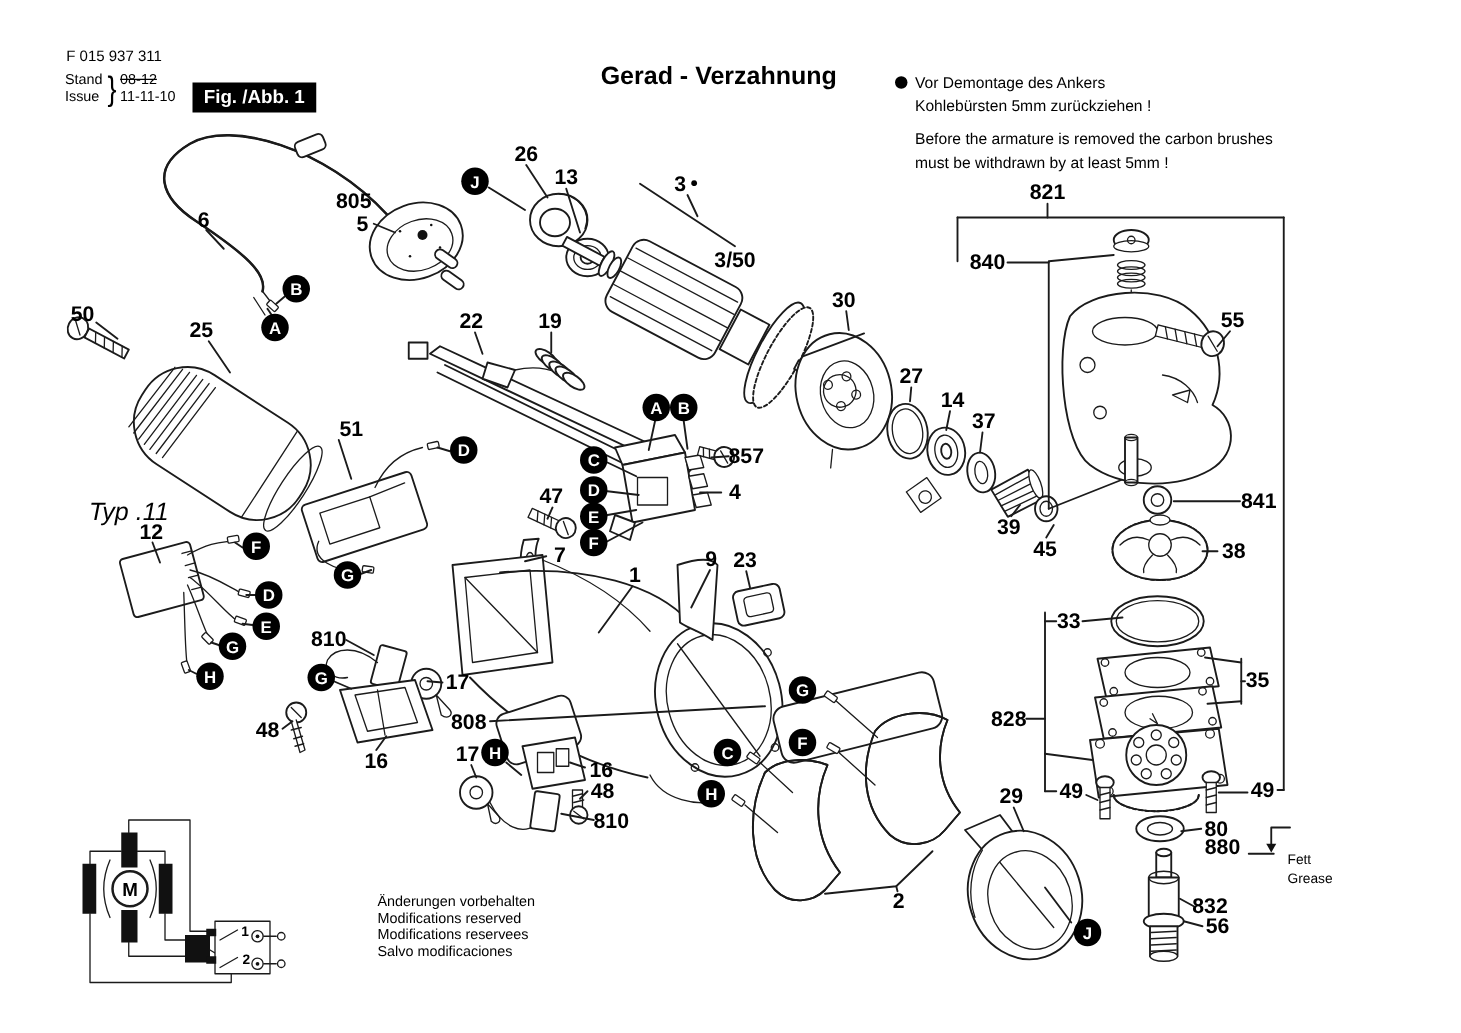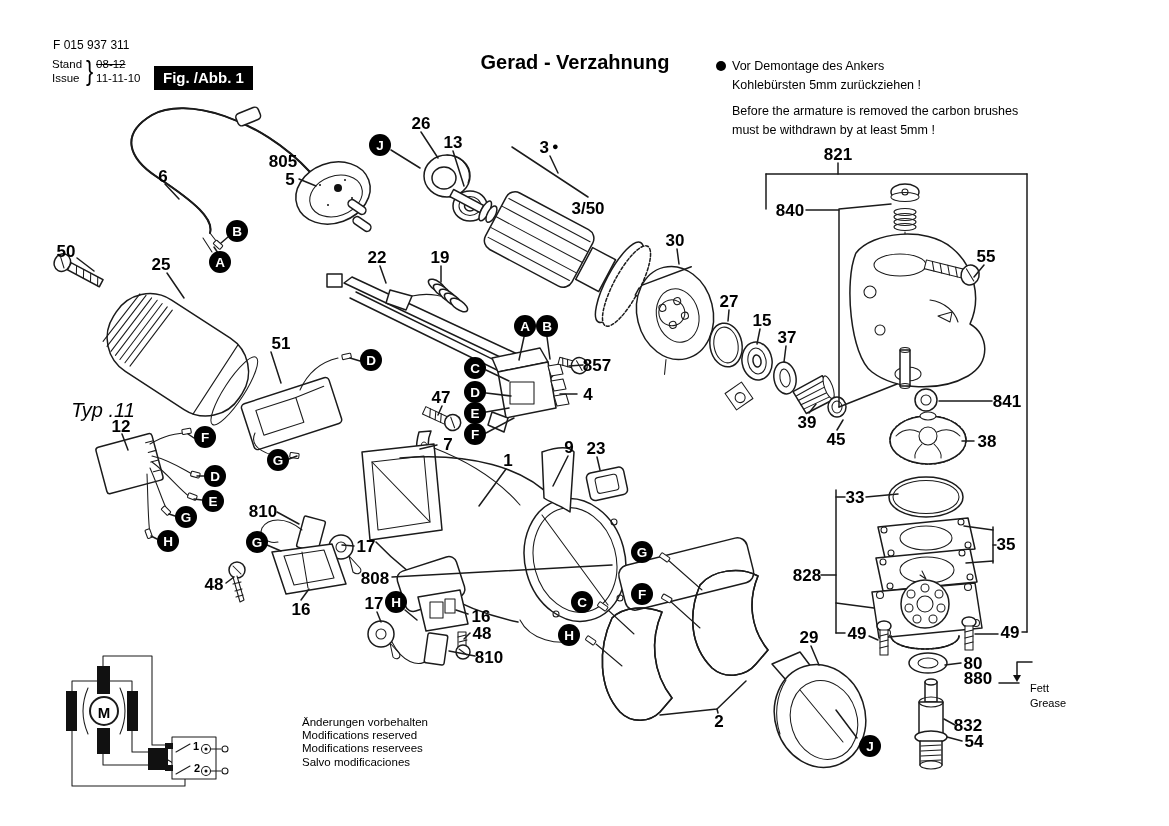--- a/index.html
+++ b/index.html
@@ -623,21 +623,21 @@
       <div class="plabel" style="left: 283px; top: 161px;">805</div>
       <div class="plabel" style="left: 290px; top: 179px;">5</div>
       <div class="plabel" style="left: 588px; top: 208px;">3/50</div>
       <div class="plabel" style="left: 163px; top: 176px;">6</div>
       <div class="plabel" style="left: 66px; top: 251px;">50</div>
       <div class="plabel" style="left: 161px; top: 264px;">25</div>
       <div class="plabel" style="left: 377px; top: 257px;">22</div>
       <div class="plabel" style="left: 440px; top: 257px;">19</div>
       <div class="plabel" style="left: 675px; top: 240px;">30</div>
       <div class="plabel" style="left: 729px; top: 301px;">27</div>
-      <div class="plabel" style="left: 762px; top: 320px;">15</div>
+      <div class="plabel" style="left: 762px; top: 320px;">14</div>
       <div class="plabel" style="left: 787px; top: 337px;">37</div>
       <div class="plabel" style="left: 838px; top: 154px;">821</div>
       <div class="plabel" style="left: 790px; top: 210px;">840</div>
       <div class="plabel" style="left: 986px; top: 256px;">55</div>
       <div class="plabel" style="left: 1007px; top: 401px;">841</div>
       <div class="plabel" style="left: 597px; top: 365px;">857</div>
       <div class="plabel" style="left: 588px; top: 394px;">4</div>
       <div class="plabel" style="left: 269px; top: 343px; padding-left: 24px;">51</div>
       <div class="plabel" style="left: 441px; top: 397px;">47</div>
       <div class="plabel" style="left: 448px; top: 444px;">7</div>
@@ -661,21 +661,21 @@
       <div class="plabel" style="left: 1006px; top: 544px;">35</div>
       <div class="plabel" style="left: 807px; top: 575px;">828</div>
       <div class="plabel" style="left: 857px; top: 633px;">49</div>
       <div class="plabel" style="left: 1010px; top: 632px;">49</div>
       <div class="plabel" style="left: 809px; top: 637px;">29</div>
       <div class="plabel" style="left: 973px; top: 663px;">80</div>
       <div class="plabel" style="left: 978px; top: 678px;">880</div>
       <div class="plabel" style="left: 807px; top: 422px;">39</div>
       <div class="plabel" style="left: 836px; top: 439px;">45</div>
       <div class="plabel" style="left: 968px; top: 725px;">832</div>
-      <div class="plabel" style="left: 974px; top: 741px;">54</div>
+      <div class="plabel" style="left: 974px; top: 741px;">56</div>
       <div class="lmarker" style="left: 380px; top: 145px;">J</div>
       <div class="lmarker" style="left: 237px; top: 231px;">B</div>
       <div class="lmarker" style="left: 220px; top: 262px;">A</div>
       <div class="lmarker" style="left: 525px; top: 326px;">A</div>
       <div class="lmarker" style="left: 547px; top: 326px;">B</div>
       <div class="lmarker" style="left: 475px; top: 368px;">C</div>
       <div class="lmarker" style="left: 475px; top: 392px;">D</div>
       <div class="lmarker" style="left: 475px; top: 413px;">E</div>
       <div class="lmarker" style="left: 475px; top: 434px;">F</div>
       <div class="lmarker" style="left: 371px; top: 360px;">D</div>

